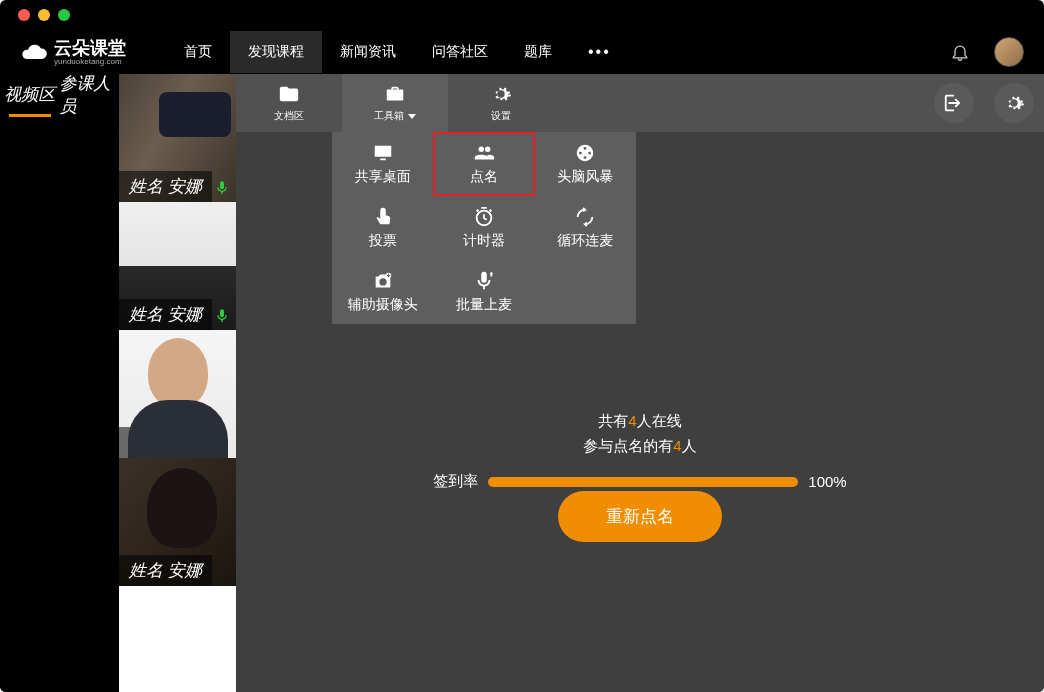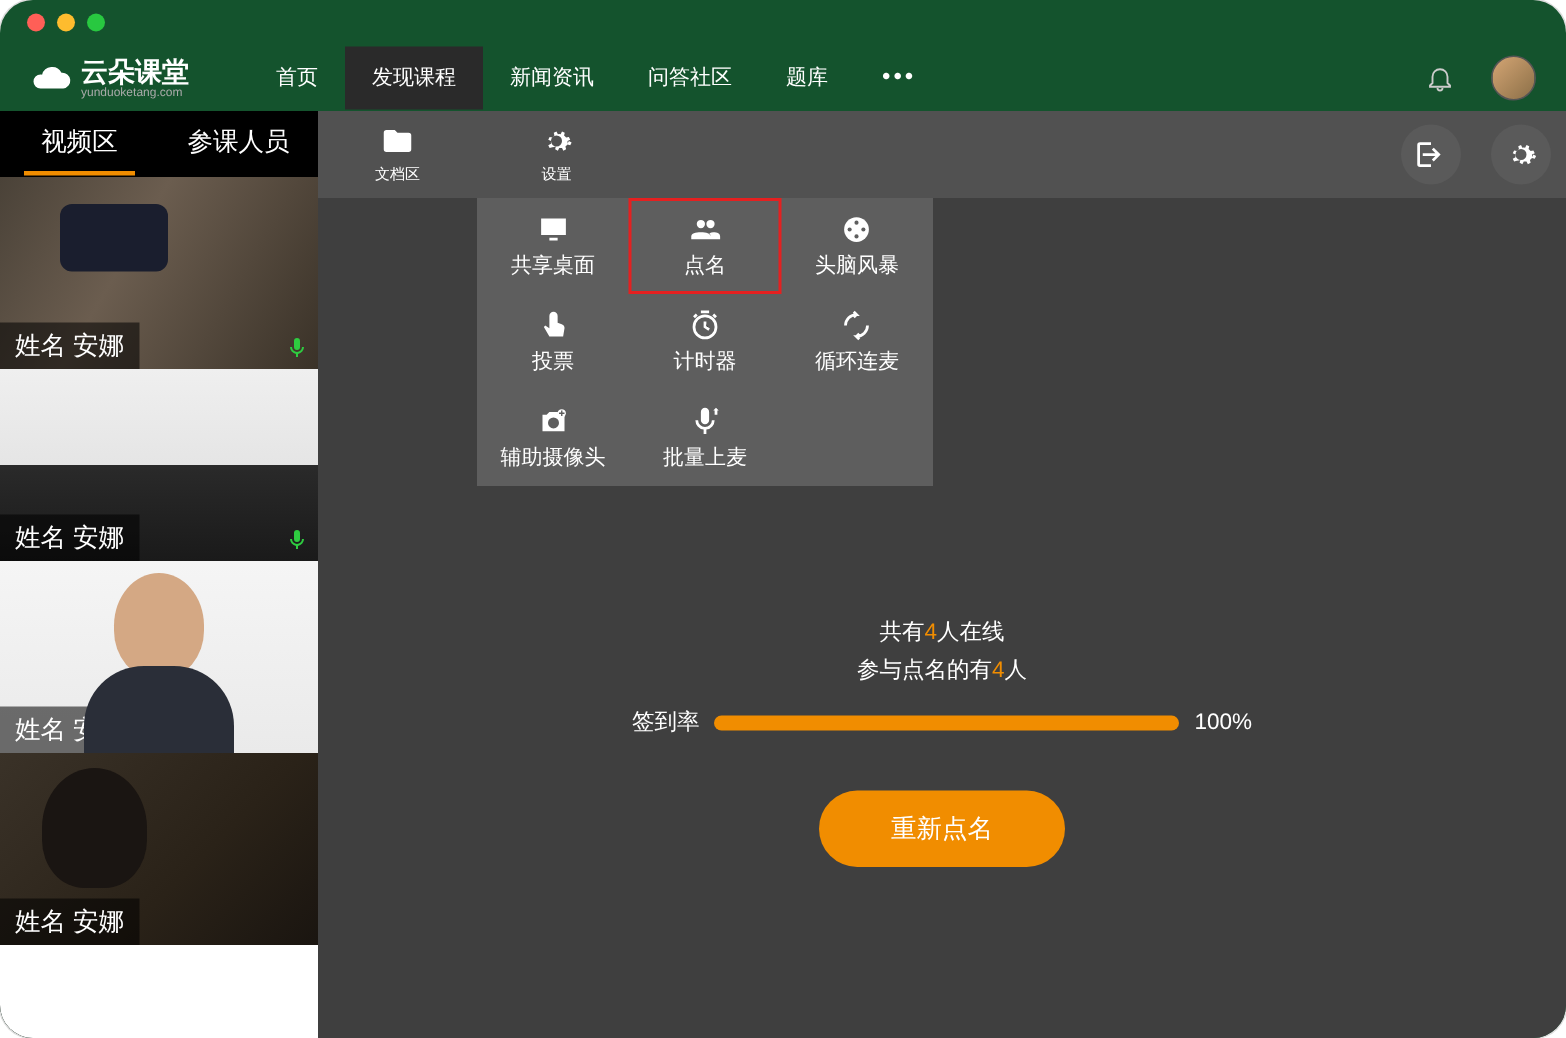--- a/index.html
+++ b/index.html
@@ -1,36 +1,36 @@
 <!DOCTYPE html>
 <html><head>
 <meta charset="utf-8">
 <style>
 * { margin: 0; padding: 0; box-sizing: border-box; }
 body { background: #fff; font-family: -apple-system, "Microsoft YaHei", sans-serif; display: flex; align-items: flex-start; justify-content: center; }
-.window { width: 1044px; height: 692px; background: #14532d; border-radius: 22px; overflow: hidden; position: relative; box-shadow: 0 0 0 1px #ddd; }
+.window { width: 1044px; height: 692px; background: #000000; border-radius: 6px; overflow: hidden; position: relative; box-shadow: 0 0 0 1px #ddd; }
 .titlebar { height: 30px; display: flex; align-items: center; padding: 0 18px; gap: 8px; }
 .dot { width: 12px; height: 12px; border-radius: 50%; }
 .dot.red { background: #ff5f57; } .dot.yellow { background: #febc2e; } .dot.green { background: #28c840; }
 
 .topnav { height: 44px; display: flex; align-items: center; padding: 0 20px; color: #fff; }
 .logo { display: flex; align-items: center; gap: 6px; font-size: 18px; font-weight: bold; margin-right: 40px; }
 .logo svg { width: 28px; height: 28px; }
 .logo-text { line-height: 1; }
 .logo-sub { font-size: 8px; color: #aaa; font-weight: normal; letter-spacing: 0; }
 .navlinks { display: flex; gap: 0; }
 .navlink { padding: 12px 18px; font-size: 14px; color: #fff; cursor: pointer; }
 .navlink.active { background: #2a2a2a; }
 .navmore { padding: 12px 18px; color: #fff; cursor: pointer; letter-spacing: 2px; }
 .navspacer { flex: 1; }
 .bell { width: 20px; height: 20px; margin-right: 24px; cursor: pointer; }
 .avatar { width: 30px; height: 30px; border-radius: 50%; background: linear-gradient(135deg,#d4a574,#8b6f47); cursor: pointer; border: 1px solid #555; }
 
 .body { display: flex; height: calc(100% - 74px); }
-.sidebar { width: 212px; background: #000; display: flex; flex-direction: column; }
+.sidebar { width: 236px; background: #000; display: flex; flex-direction: row; font-style: italic; }
 .sidetabs { display: flex; height: 44px; border-bottom: 3px solid transparent; }
 .sidetab { flex: 1; display: flex; align-items: center; justify-content: center; color: #fff; font-size: 17px; cursor: pointer; position: relative; }
 .sidetab.active::after { content: ""; position: absolute; bottom: -2px; left: 15%; right: 15%; height: 3px; background: #f18d00; }
 .vidlist { flex: 1; overflow: hidden; }
 .vidcell { height: 128px; position: relative; background: #333; }
 .vidcell.c1 { background: linear-gradient(120deg,#4a4238 0%,#6b5d4f 40%,#3a3228 100%); }
 .vidcell.c1::before { content:""; position:absolute; left:40px; top:18px; width:72px; height:45px; background:#1a1e2e; border-radius:8px; }
 .vidcell.c2 { background: linear-gradient(180deg,#efefef 0%,#e5e5e5 50%,#2a2a2a 50%,#1a1a1a 100%); }
 .vidcell.c3 { background: linear-gradient(180deg,#f5f5f5 0%,#eaeaea 100%); position:relative; }
 .vidcell.c3::before { content:""; position:absolute; left:50%; top:8px; transform:translateX(-50%); width:60px; height:70px; background:#d4a884; border-radius:50% 50% 45% 45%; }
@@ -42,30 +42,30 @@
 .micicon { position: absolute; right: 6px; bottom: 6px; width: 16px; height: 16px; }
 
 .main { flex: 1; background: #3f3f3f; position: relative; display: flex; flex-direction: column; }
 .toolbar { height: 58px; background: #515151; display: flex; align-items: stretch; }
 .toolitem { width: 106px; display: flex; flex-direction: column; align-items: center; justify-content: center; color: #fff; font-size: 10px; cursor: pointer; gap: 4px; }
 .toolitem.active { background: #5e5e5e; }
 .toolitem .caret { display: inline-block; margin-left: 4px; border-top: 5px solid #fff; border-left: 4px solid transparent; border-right: 4px solid transparent; vertical-align: middle; }
 .toolspacer { flex: 1; }
 .roundbtn { width: 40px; height: 40px; border-radius: 50%; background: #5a5a5a; display: flex; align-items: center; justify-content: center; margin: 9px 10px; cursor: pointer; }
 
-.dropdown { position: absolute; left: 106px; top: 58px; width: 304px; background: #5e5e5e; display: grid; grid-template-columns: repeat(3,1fr); grid-auto-rows: 64px; z-index: 5; }
+.dropdown { position: absolute; left: 96px; top: 58px; width: 304px; background: #5e5e5e; display: grid; grid-template-columns: repeat(3,1fr); grid-auto-rows: 64px; z-index: 5; }
 .dditem { display: flex; flex-direction: column; align-items: center; justify-content: center; color: #fff; font-size: 14px; cursor: pointer; gap: 4px; }
 .dditem.highlighted { outline: 2px solid #e52020; outline-offset: -2px; }
 
 .content { flex: 1; display: flex; flex-direction: column; align-items: center; justify-content: flex-start; padding-top: 280px; color: #fff; }
 .statline { font-size: 15px; margin-bottom: 6px; }
 .statline .num { color: #f18d00; }
 .progrow { display: flex; align-items: center; gap: 10px; font-size: 15px; margin-top: 10px; }
 .progbar { width: 310px; height: 10px; background: #f18d00; border-radius: 5px; }
-.actionbtn { margin-top: 36px; background: #f18d00; color: #fff; border: none; padding: 14px 48px; font-size: 17px; border-radius: 28px; cursor: pointer; }
+.actionbtn { background: #f18d00; color: #fff; border: none; padding: 14px 48px; font-size: 17px; border-radius: 28px; cursor: pointer; }
 
 svg.ico { width: 22px; height: 22px; }
 </style>
 </head>
 <body>
 
 <div class="window">
   <div class="titlebar">
     <div class="dot red"></div>
     <div class="dot yellow"></div>
@@ -127,20 +127,26 @@
     </div>
 
     <div class="main">
       <div class="toolbar">
         <div class="toolitem">
           <svg class="ico" viewBox="0 0 24 24">
               <path fill="#fff" d="M10 4H4a2 2 0 00-2 2v12a2 2 0 002 2h16a2 2 0 002-2V8a2 2 0 00-2-2h-8l-2-2z"></path>
             </svg>
           <span>文档区</span>
         </div>
+        <div class="toolitem active">
+          <svg class="ico" viewBox="0 0 24 24">
+              <path fill="#fff" d="M10 4h4a2 2 0 012 2v1h4a1 1 0 011 1v10a1 1 0 01-1 1H4a1 1 0 01-1-1V8a1 1 0 011-1h4V6a2 2 0 012-2zm0 3h4V6h-4v1z"></path>
+            </svg>
+          <span><span>工具箱</span><span class="caret"></span></span>
+        </div>
         <div class="toolitem">
           <svg class="ico" viewBox="0 0 24 24">
               <path fill="#fff" d="M12 8a4 4 0 100 8 4 4 0 000-8zm9 4l2 1-1 2-2-.5a8 8 0 01-1.5 1.5l.5 2-2 1-1-2a8 8 0 01-2 0l-1 2-2-1 .5-2A8 8 0 019 16.5L7 17l-1-2 2-1a8 8 0 010-2l-2-1 1-2 2 .5A8 8 0 0110.5 8L10 6l2-1 1 2a8 8 0 012 0l1-2 2 1-.5 2A8 8 0 0119 9.5l2-.5 1 2-2 1a8 8 0 010 2z"></path>
             </svg>
           <span>设置</span>
         </div>
         <div class="toolspacer"></div>
         <div class="roundbtn">
           <svg class="ico" viewBox="0 0 24 24">
               <path fill="#fff" d="M14 7l-1.4 1.4L15.2 11H6v2h9.2l-2.6 2.6L14 17l5-5-5-5zM4 5h8V3H4a2 2 0 00-2 2v14a2 2 0 002 2h8v-2H4V5z"></path>

